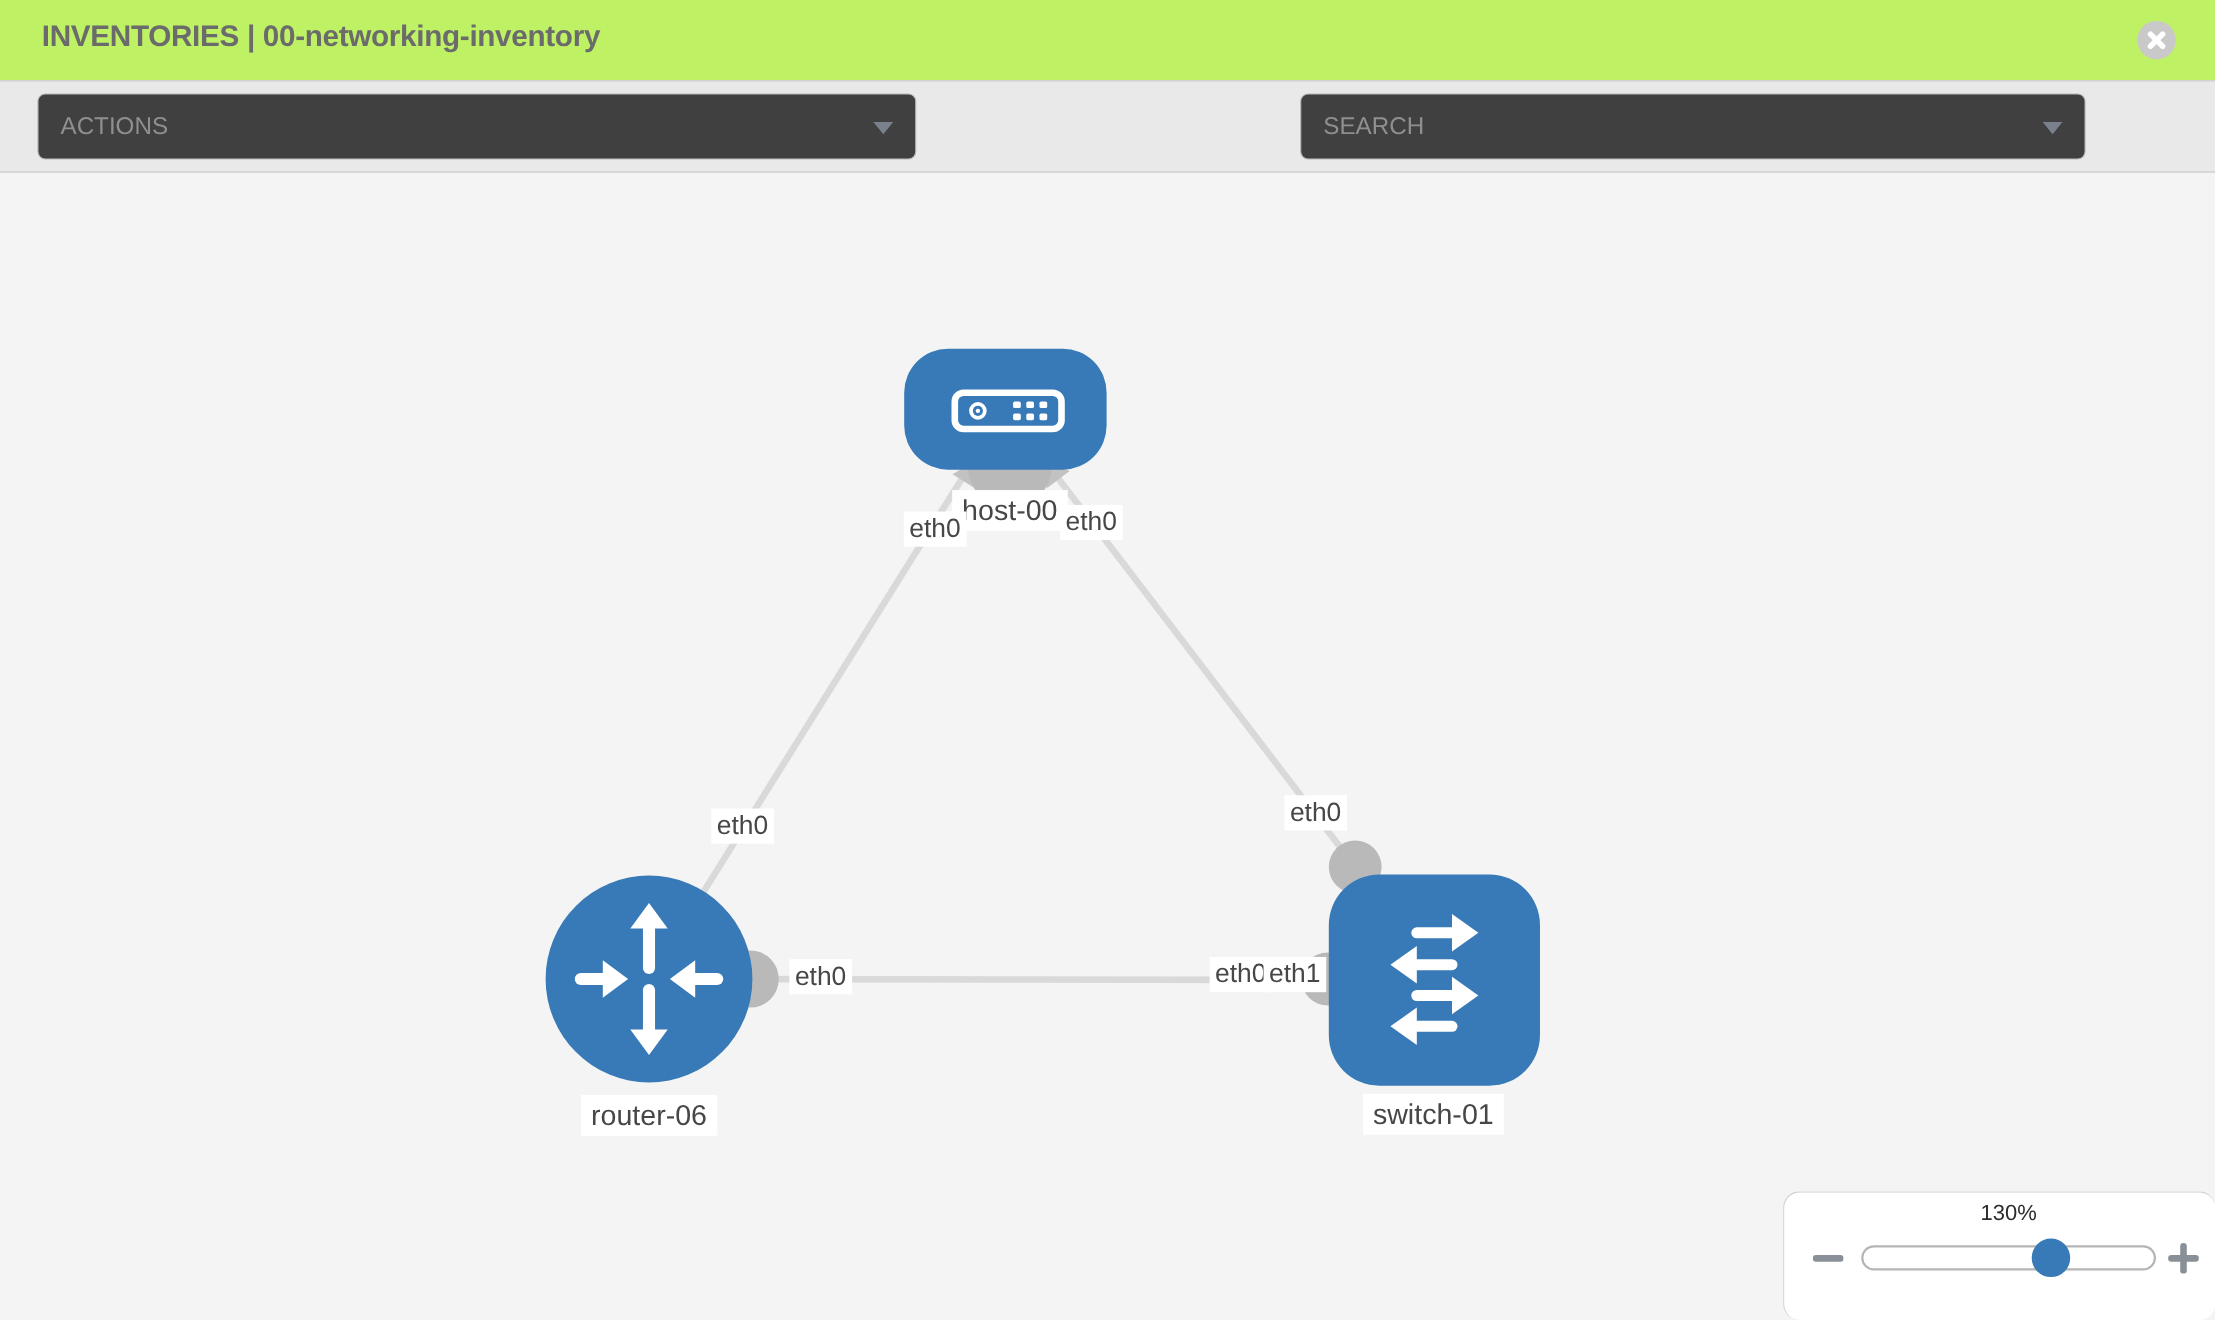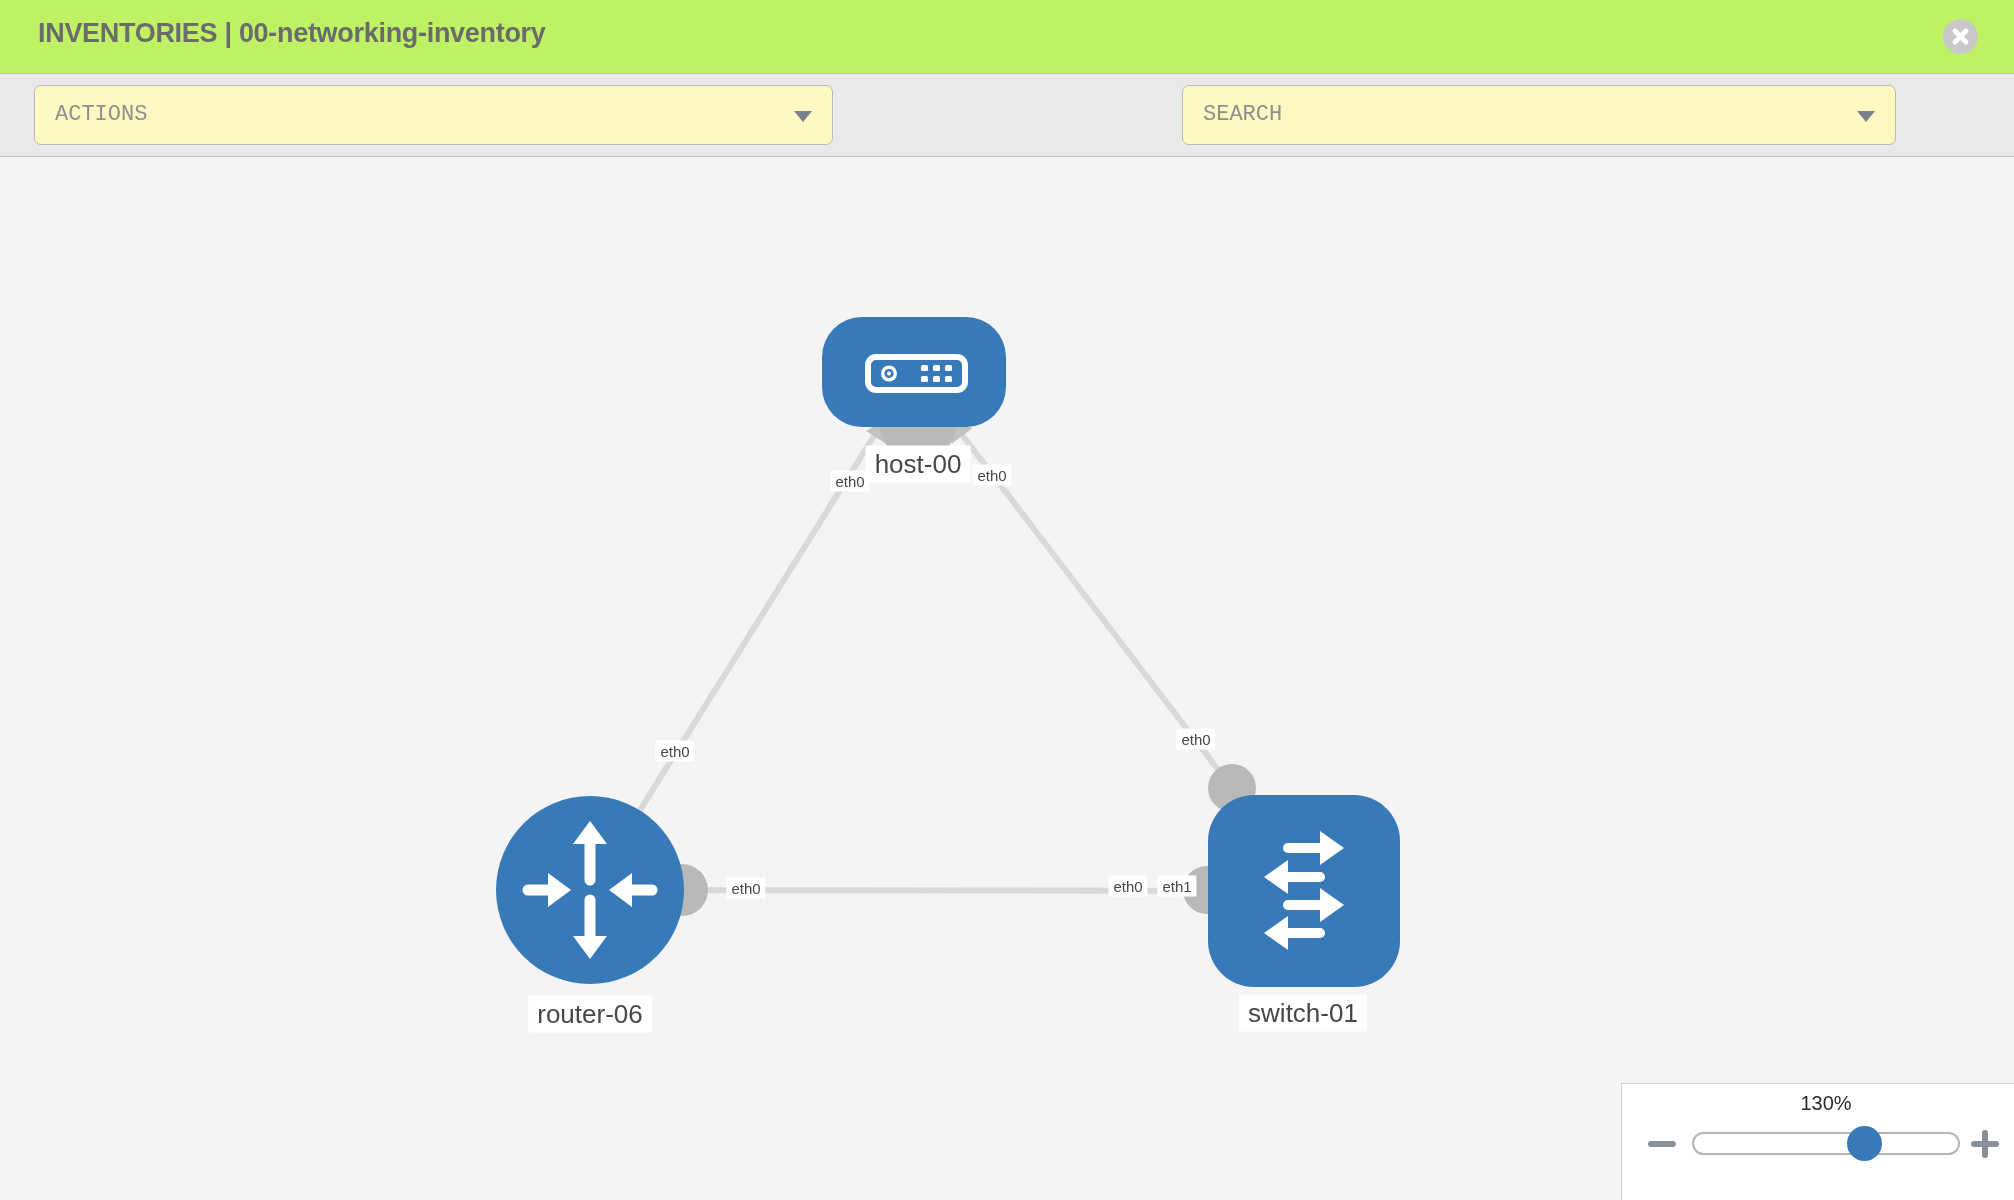--- a/index.html
+++ b/index.html
@@ -24,25 +24,24 @@
     position:absolute;left:1943px;top:19px;width:35px;height:35px;border-radius:50%;
     background:#c9c9c9;display:flex;align-items:center;justify-content:center;cursor:pointer;
   }
   
   .toolbar{
     position:absolute;left:0;top:73px;width:2014px;height:84px;
     background:var(--toolbar-bg);
     border-top:1px solid #c6c6c6;border-bottom:1px solid #bdbdbd;
   }
   .select-box{
-    position:absolute;top:11px;height:60px;background:#fef9c3;
+    position:absolute;top:11px;height:60px;background:#404040;
     border:1px solid #b9b9b9;border-radius:7px;
     font-size:22px;color:var(--muted-text);line-height:58px;padding:0 20px;
     cursor:pointer;
-    font-family:Liberation Mono, monospace;
   }
   .select-actions{left:34px;width:799px;}
   .select-search{left:1182px;width:714px;}
   .caret{
     position:absolute;right:20px;top:25px;width:0;height:0;
     border-left:9px solid transparent;border-right:9px solid transparent;
     border-top:11px solid #7a818c;
   }
   .tool-icon{position:absolute;top:96px;width:36px;height:36px;cursor:pointer;}
   .tool-wrench{left:1051px;}
@@ -51,25 +50,25 @@
   .canvas{
     position:absolute;left:0;top:157px;width:2014px;height:1043px;
     background:var(--canvas-bg);
   }
   .topo-svg{position:absolute;left:0;top:0;}
   .node-label,.if-label{
     position:absolute;transform:translate(-50%,-50%);
     background:#fff;color:var(--label-text);white-space:nowrap;
   }
   .node-label{font-size:26px;padding:3px 9px;text-align:right;}
-  .if-label{font-size:15px;padding:2px 5px;}
+  .if-label{font-size:24px;padding:2px 5px;}
   
   .zoom-panel{
     position:absolute;left:1621px;top:1083px;width:393px;height:117px;background:#fff;
-    border-left:1px solid var(--panel-border);border-top:1px solid var(--panel-border);
+    border-left:1px solid var(--panel-border);border-top:1px solid var(--panel-border);border-radius:15px;
   }
   .zoom-value{
     position:absolute;left:204px;top:8px;transform:translateX(-50%);
     font-size:20px;color:#2b2b2b;
   }
   .zoom-btn{position:absolute;width:28px;height:28px;cursor:pointer;}
   .zoom-minus{left:26px;top:46px;}
   .zoom-plus{left:349px;top:46px;}
   .zoom-track{
     position:absolute;left:70px;top:48px;width:268px;height:23px;

